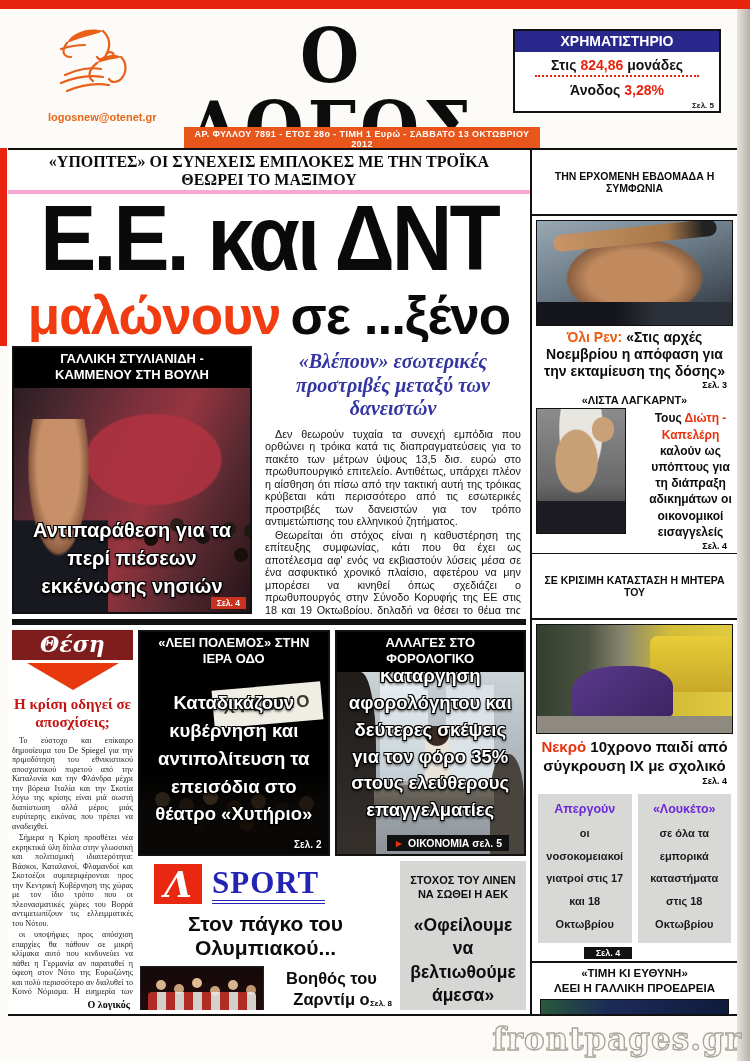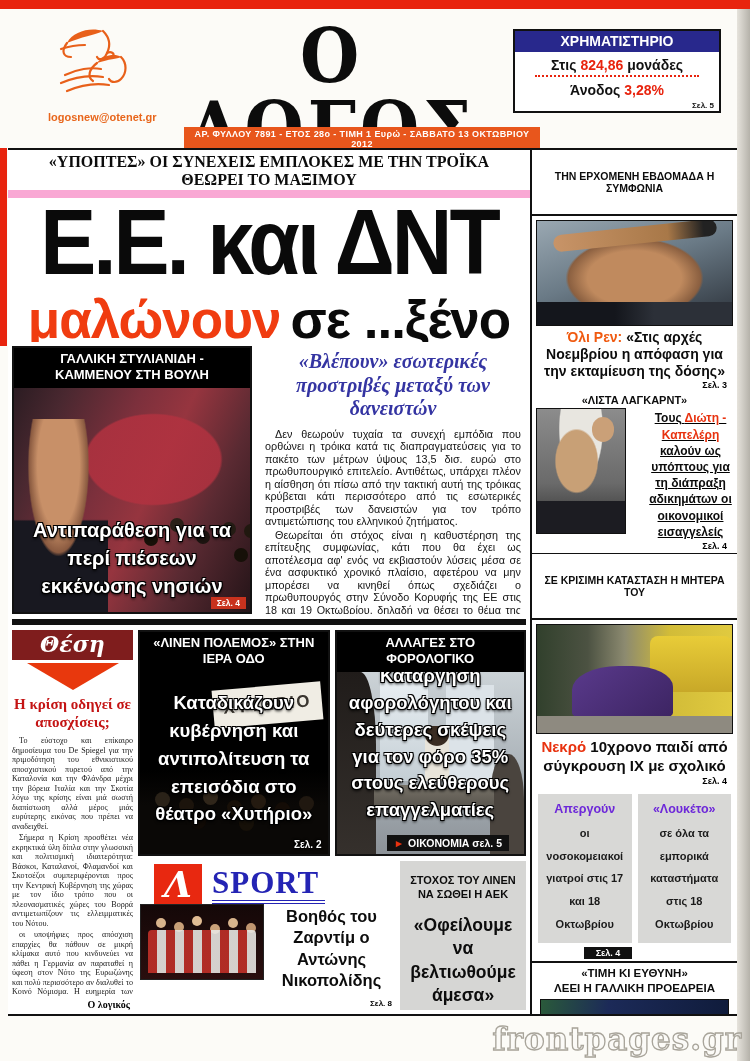--- a/index.html
+++ b/index.html
@@ -25,21 +25,21 @@
   .stock-ref { position:absolute; right:5px; bottom:1px; font-size:8px; font-weight:bold; color:#111; }
 
   .issue-bar { position:absolute; top:127px; left:184px; width:356px; background:#e8561c; color:#fff; font-size:9px; font-weight:bold; text-align:center; padding:2px 0 3px; letter-spacing:0.4px; }
 
   
   .content { position:absolute; top:148px; left:8px; width:729px; height:868px; display:flex; border-top:2px solid #111; border-bottom:2px solid #111; background:#fff; }
   .left-region { width:522px; display:flex; flex-direction:column; }
 
   
   .lead { height:192px; text-align:center; overflow:hidden; }
-  .kicker { display:inline-block; font-family:"Liberation Serif", serif; font-weight:bold; font-size:16px; color:#0c0c0c; border-bottom:8px solid #f9a8d4; padding:3px 15px 1px; }
+  .kicker { display:inline-block; font-family:"Liberation Serif", serif; font-weight:bold; font-size:16px; color:#0c0c0c; border-bottom:4px solid #f9a8d4; padding:3px 15px 1px; }
   .headline1 { font-weight:bold; font-size:84px; line-height:0.92; letter-spacing:-3px; color:#0a0a0a; transform:scaleY(1.1); transform-origin:top; margin-top:2px; }
   .headline2 { font-weight:bold; font-size:53px; line-height:1; letter-spacing:-1px; color:#0a0a0a; margin-top:16px; }
   .headline2 .orange { color:#f03c10; margin-right:10px; }
 
   
   .row2 { height:272px; display:flex; gap:6px; padding:4px 4px 0 4px; }
   .parl-box { width:240px; border:2px solid #111; display:flex; flex-direction:column; background:#000; }
   .box-header { background:#000; color:#fff; font-weight:bold; font-size:13px; line-height:1.25; text-align:center; padding:3px 6px 4px; }
   .parl-photo { flex:1; position:relative; overflow:hidden;
     background: linear-gradient(115deg,#2b1c22 0%,#4a2830 16%,#7c303c 38%,#96353f 54%,#5a2a32 74%,#241418 100%); }
@@ -125,21 +125,21 @@
   .rehn-photo { height:106px;
     background: radial-gradient(ellipse at 50% 55%, #c08a5e 0 34%, #8a5f40 48%, rgba(0,0,0,0) 50%),
                 linear-gradient(160deg,#9aa8b2 0%,#6a7a86 45%,#2a3038 100%); }
   .rehn-arm { position:absolute; top:6%; left:8%; width:84%; height:16%; background:linear-gradient(90deg,#c89468,#a87848 70%,#222 92%); transform:rotate(-6deg); border-radius:10px; }
   .rehn-suit { position:absolute; bottom:0; left:0; right:0; height:22%; background:linear-gradient(90deg,#14161c 40%, #2c3038 60%); }
   .rehn-cap { font-weight:bold; font-size:14px; line-height:1.2; text-align:center; padding:3px 5px 0; color:#0c0c0c; }
   .rehn-name { color:#f05a10; }
   .rc-ref { text-align:right; font-size:9px; font-weight:bold; padding:1px 10px 2px; }
 
   .lagarde-header { font-weight:bold; font-size:11px; text-align:center; padding:2px 0; color:#0c0c0c; }
-  .lagarde-row { display:flex; gap:22px; padding:0 4px;text-decoration:underline; }
+  .lagarde-row { display:flex; gap:22px; padding:0 4px; }
   .lagarde-photo { width:90px; height:126px; border:1px solid #111; position:relative; overflow:hidden;
     background: radial-gradient(ellipse at 45% 42%, #c8a076 0 30%, rgba(0,0,0,0) 32%),
                 radial-gradient(ellipse at 50% 16%, #e8e6e0 0 34%, rgba(0,0,0,0) 36%),
                 linear-gradient(#8c8c8c 0%,#6a6a6a 60%,#2c2c2c 100%); }
   .lagarde-fist { position:absolute; top:6%; right:12%; width:26%; height:20%; border-radius:50%; background:#caa078; }
   .lagarde-suit { position:absolute; bottom:0; left:0; right:0; height:26%; background:#1c1c22; }
   .lagarde-text { flex:1; font-weight:bold; font-size:12px; line-height:1.35; text-align:center; color:#0c0c0c; padding-top:2px; }
   .lagarde-names { color:#e8320f; }
 
   .crash-photo { height:110px;
@@ -255,21 +255,21 @@
             <p>Το εύστοχο και επίκαιρο δημοσίευμα του De Spiegel για την πριμοδότηση του εθνικιστικού αποσχιστικού πυρετού από την Καταλονία και την Φλάνδρα μέχρι την βόρεια Ιταλία και την Σκοτία λόγω της κρίσης είναι μιά σωστή διαπίστωση αλλά μέρος μιάς ευρύτερης εικόνας που πρέπει να αναδειχθεί.</p>
             <p>Σήμερα η Κρίση προσθέτει νέα εκρηκτικά ύλη δίπλα στην γλωσσική και πολιτισμική ιδιαιτερότητα: Βάσκοι, Καταλανοί, Φλαμανδοί και Σκοτσέζοι συμπεριφέρονται προς την Κεντρική Κυβέρνηση της χώρας με τον ίδιο τρόπο που οι πλεονασματικές χώρες του Βορρά αντιμετωπίζουν τις ελλειμματικές του Νότου.</p>
             <p>οι υποψήφιες προς απόσχιση επαρχίες θα πάθουν σε μικρή κλίμακα αυτό που κινδυνεύει να πάθει η Γερμανία αν παραταθεί η ύφεση στον Νότο της Ευρωζώνης και πολύ περισσότερο αν διαλυθεί το Κοινό Νόμισμα. Η ευημερία των Βάσκων, των Καταλανών και των Φλαμανδών οφείλεται σε μεγάλο βαθμό στην εσωτερική αγορά του ενιαίου κράτους στο οποίο ανήκουν η αγοραστική δύναμη των οποίων θα συρρικνωθεί δραματικά με τους πρώτους κραδασμούς της απόσχισης.</p>
           </div>
           <div class="thesi-sign">Ο λογικός</div>
         </aside>
 
         <div class="mid-area">
           <div class="mid-top">
             <div class="photo-box">
-              <div class="box-header">«ΛΙΝΕΝ ΠΟΛΕΜΟΣ» ΣΤΗΝ ΙΕΡΑ ΟΔΟ</div>
+              <div class="box-header">«ΛΕΕΙ ΠΟΛΕΜΟΣ» ΣΤΗΝ ΙΕΡΑ ΟΔΟ</div>
               <div class="photo-area theater-photo">
                 <div class="theater-sign">ΧΥΤΗΡΙΟ</div>
                 <div class="theater-crowd"></div>
                 <div class="theater-heads"></div>
                 <div class="photo-cap theater-cap">Καταδικάζουν κυβέρνηση και αντιπολίτευση τα επεισόδια στο θέατρο «Χυτήριο»</div>
                 <div class="ref-plain">Σελ. 2</div>
               </div>
             </div>
             <div class="photo-box">
               <div class="box-header">ΑΛΛΑΓΕΣ ΣΤΟ ΦΟΡΟΛΟΓΙΚΟ</div>
@@ -286,20 +286,21 @@
               </div>
             </div>
           </div>
 
           <div class="mid-bottom">
             <section class="sport">
               <div class="sport-logo-row">
                 <div class="sport-lambda">Λ</div>
                 <div class="sport-word">SPORT</div>
               </div>
+              <div class="sport-head">Στον πάγκο του Ολυμπιακού...</div>
               <div class="sport-row">
                 <div class="sport-photo">
                   <div class="sport-heads"></div>
                   <div class="sport-stripes"></div>
                 </div>
                 <div class="sport-cap">Βοηθός του Ζαρντίμ ο Αντώνης Νικοπολίδης</div>
               </div>
               <div class="sport-ref">Σελ. 8</div>
             </section>
             <aside class="aek">

